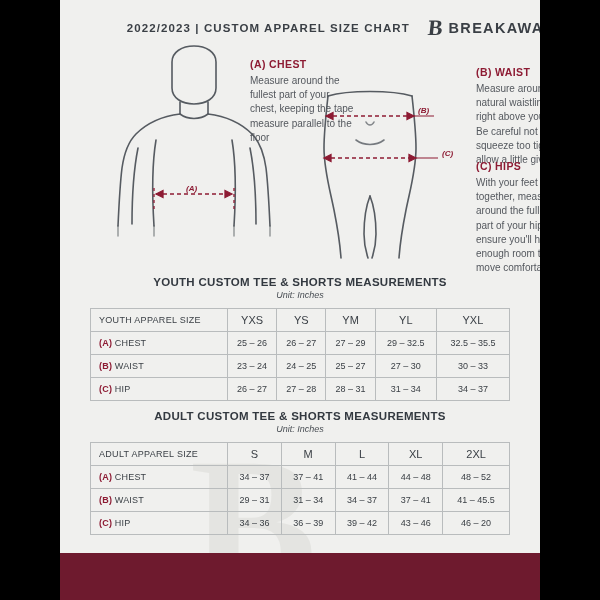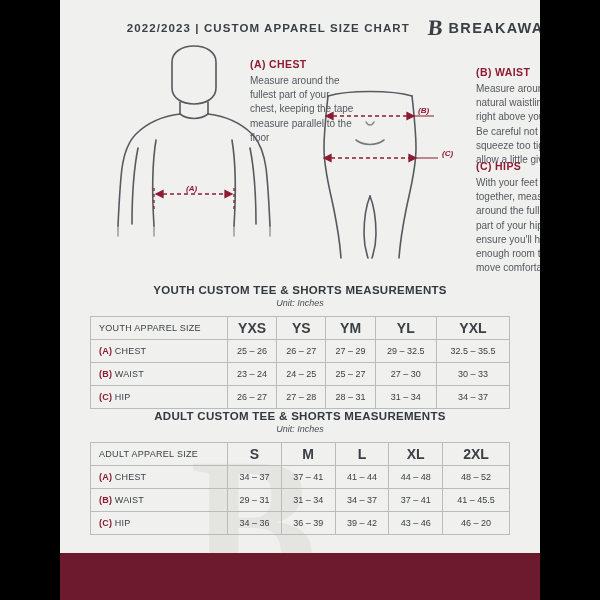--- a/index.html
+++ b/index.html
@@ -153,35 +153,35 @@
   th.rowhead, td.rowhead {
     text-align: left;
     padding-left: 8px;
     width: 128px;
     font-weight: normal;
     font-size: 9px;
     letter-spacing: .2px;
     border-radius: 10px;
   }
   th {
-    font-weight: bold;
-    font-size: 14px;
+    font-weight: normal;
+    font-size: 11px;
   }
   th.rowhead {
     font-weight: normal;
     font-size: 9px;
     color: #3b4046;
     letter-spacing: .3px;
   }
   td.rowhead .tag {
     color: #8d1b33;
     font-weight: bold;
   }
   .tbl-block { position: absolute; left: 0; width: 480px; }
-  #youth-block { top: 284px; }
+  #youth-block { top: 276px; }
   #adult-block { top: 410px; }
 </style>
 </head>
 <body>
 
 <div class="page">
 
   <div class="watermark">B</div>
 
   <div class="content">

